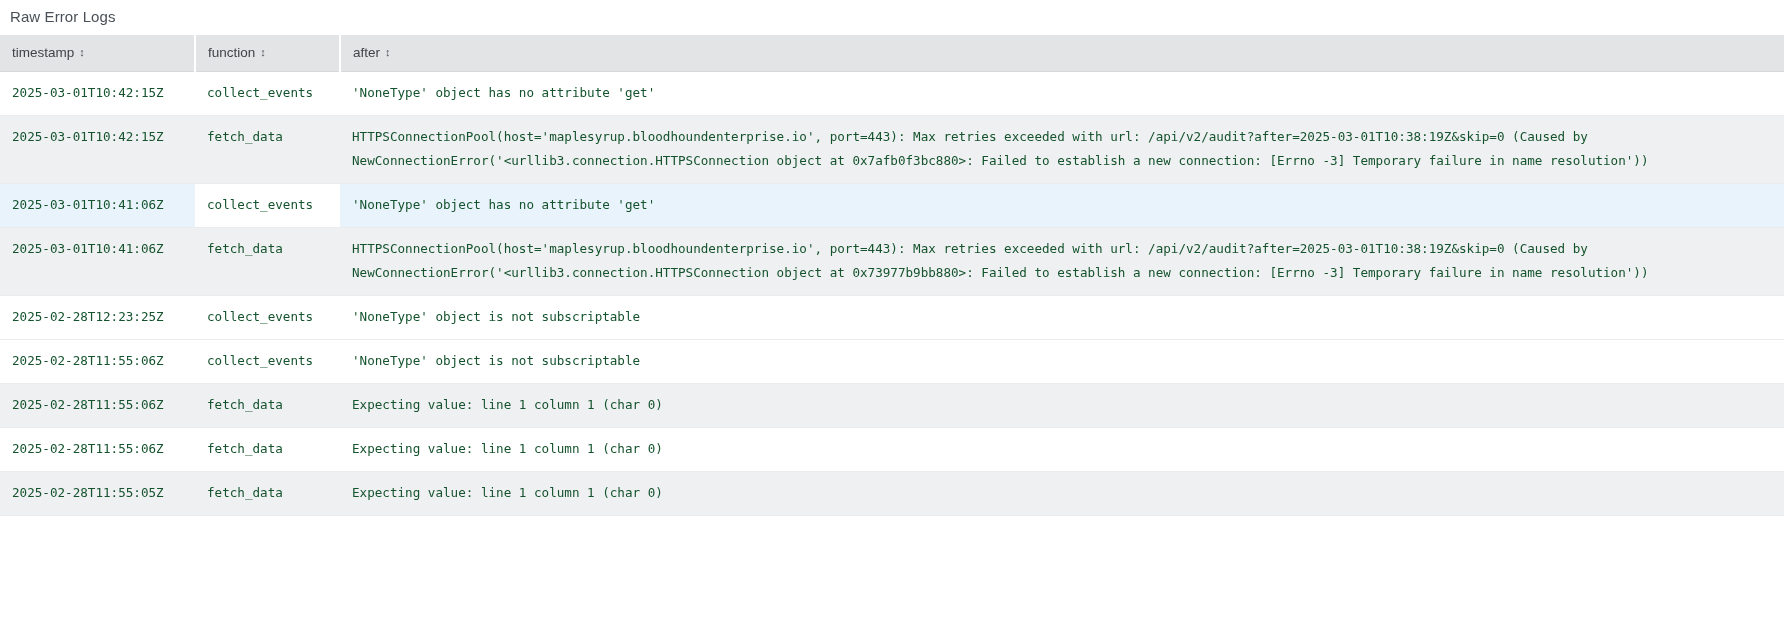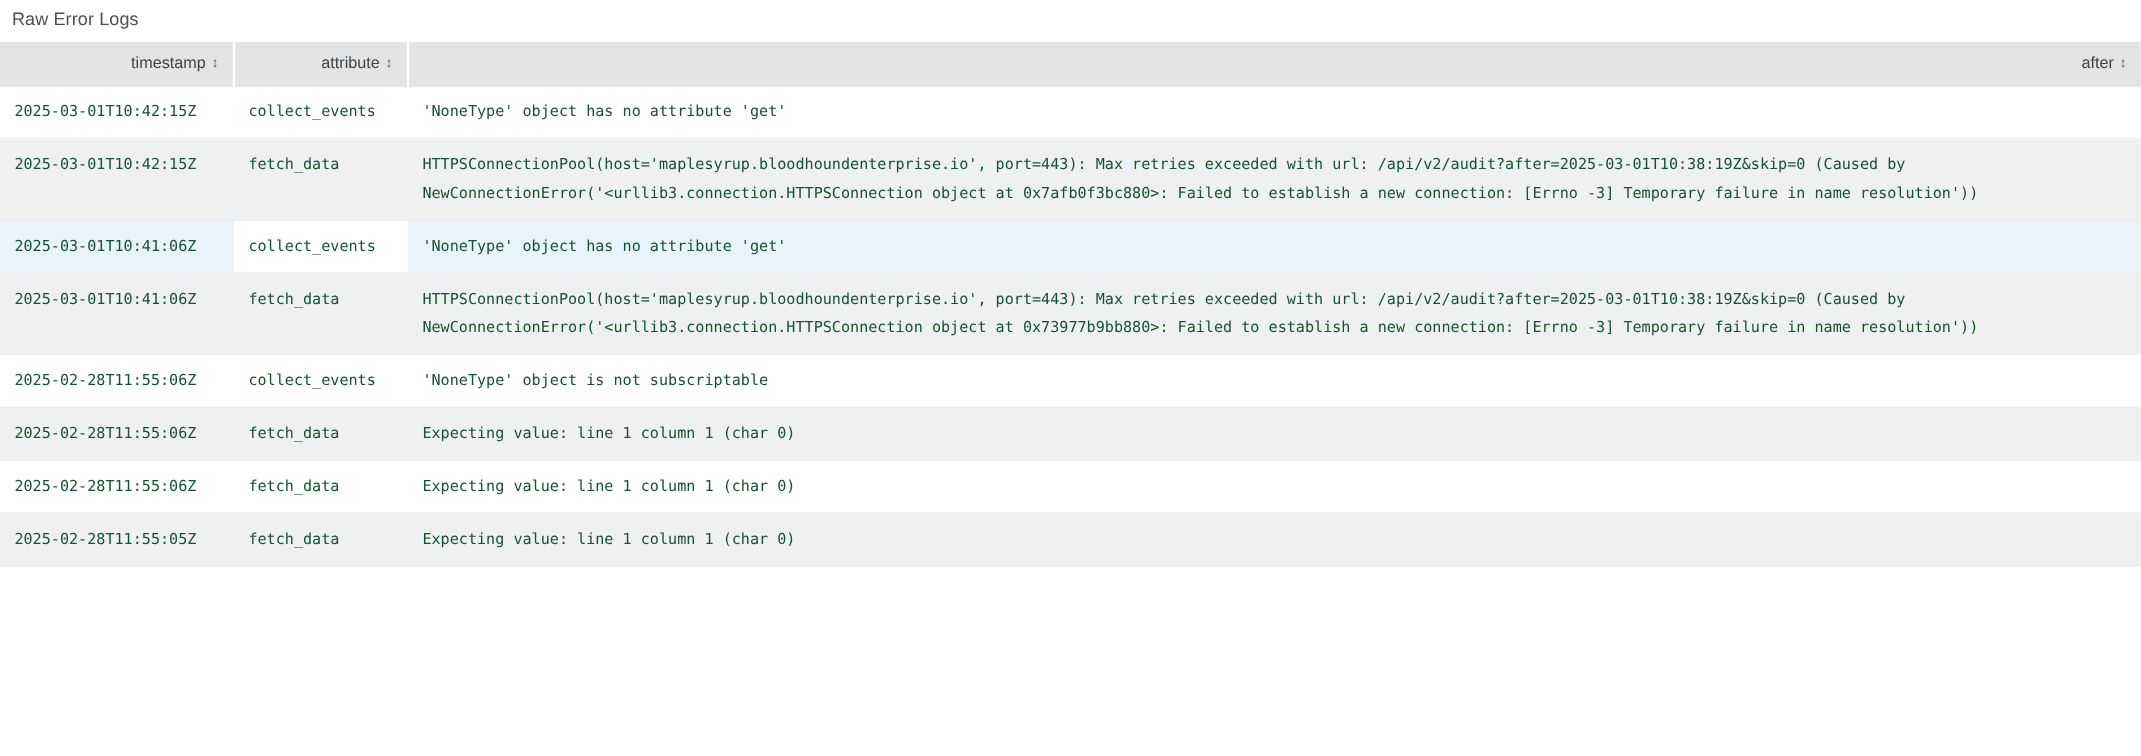--- a/index.html
+++ b/index.html
@@ -39,21 +39,21 @@
   table.logs col.c-ts    { width: 195px; }
   table.logs col.c-fn    { width: 145px; }
   table.logs col.c-err   { width: 1444px; }
 
   thead th {
     background: #e2e4e6;
     color: #3f4448;
     font-family: "Liberation Sans", sans-serif;
     font-size: 13.5px;
     font-weight: 400;
-    text-align: right;
+    text-align: left;
     padding: 10px 12px 11px 12px;
     border-right: 2px solid #ffffff;
     border-bottom: 1px solid #d6d8da;
     white-space: nowrap;
     vertical-align: middle;
     cursor: pointer;
     user-select: none;
   }
   thead th:last-child { border-right: none; }
   .sort-icon {
@@ -97,21 +97,21 @@
       <col class="c-ts">
       <col class="c-fn">
       <col class="c-err">
     </colgroup>
     <thead>
       <tr>
         <th>
           <span>timestamp</span><span class="sort-icon">↕</span>
         </th>
         <th>
-          <span>attribute</span><span class="sort-icon">↕</span>
+          <span>function</span><span class="sort-icon">↕</span>
         </th>
         <th>
           <span>after</span><span class="sort-icon">↕</span>
         </th>
       </tr>
     </thead>
     <tbody id="logs-body">
         <tr class="odd">
           <td class="ts">2025-03-01T10:42:15Z</td>
           <td class="fn">collect_events</td>
@@ -126,20 +126,25 @@
           <td class="ts">2025-03-01T10:41:06Z</td>
           <td class="fn fn-active">collect_events</td>
           <td class="err">'NoneType' object has no attribute 'get'</td>
         </tr>
         <tr class="even">
           <td class="ts">2025-03-01T10:41:06Z</td>
           <td class="fn">fetch_data</td>
           <td class="err">HTTPSConnectionPool(host='maplesyrup.bloodhoundenterprise.io', port=443): Max retries exceeded with url: /api/v2/audit?after=2025-03-01T10:38:19Z&amp;skip=0 (Caused by NewConnectionError('&lt;urllib3.connection.HTTPSConnection object at 0x73977b9bb880&gt;: Failed to establish a new connection: [Errno -3] Temporary failure in name resolution'))</td>
         </tr>
         <tr class="odd">
+          <td class="ts">2025-02-28T12:23:25Z</td>
+          <td class="fn">collect_events</td>
+          <td class="err">'NoneType' object is not subscriptable</td>
+        </tr>
+        <tr class="odd">
           <td class="ts">2025-02-28T11:55:06Z</td>
           <td class="fn">collect_events</td>
           <td class="err">'NoneType' object is not subscriptable</td>
         </tr>
         <tr class="even">
           <td class="ts">2025-02-28T11:55:06Z</td>
           <td class="fn">fetch_data</td>
           <td class="err">Expecting value: line 1 column 1 (char 0)</td>
         </tr>
         <tr class="odd">

